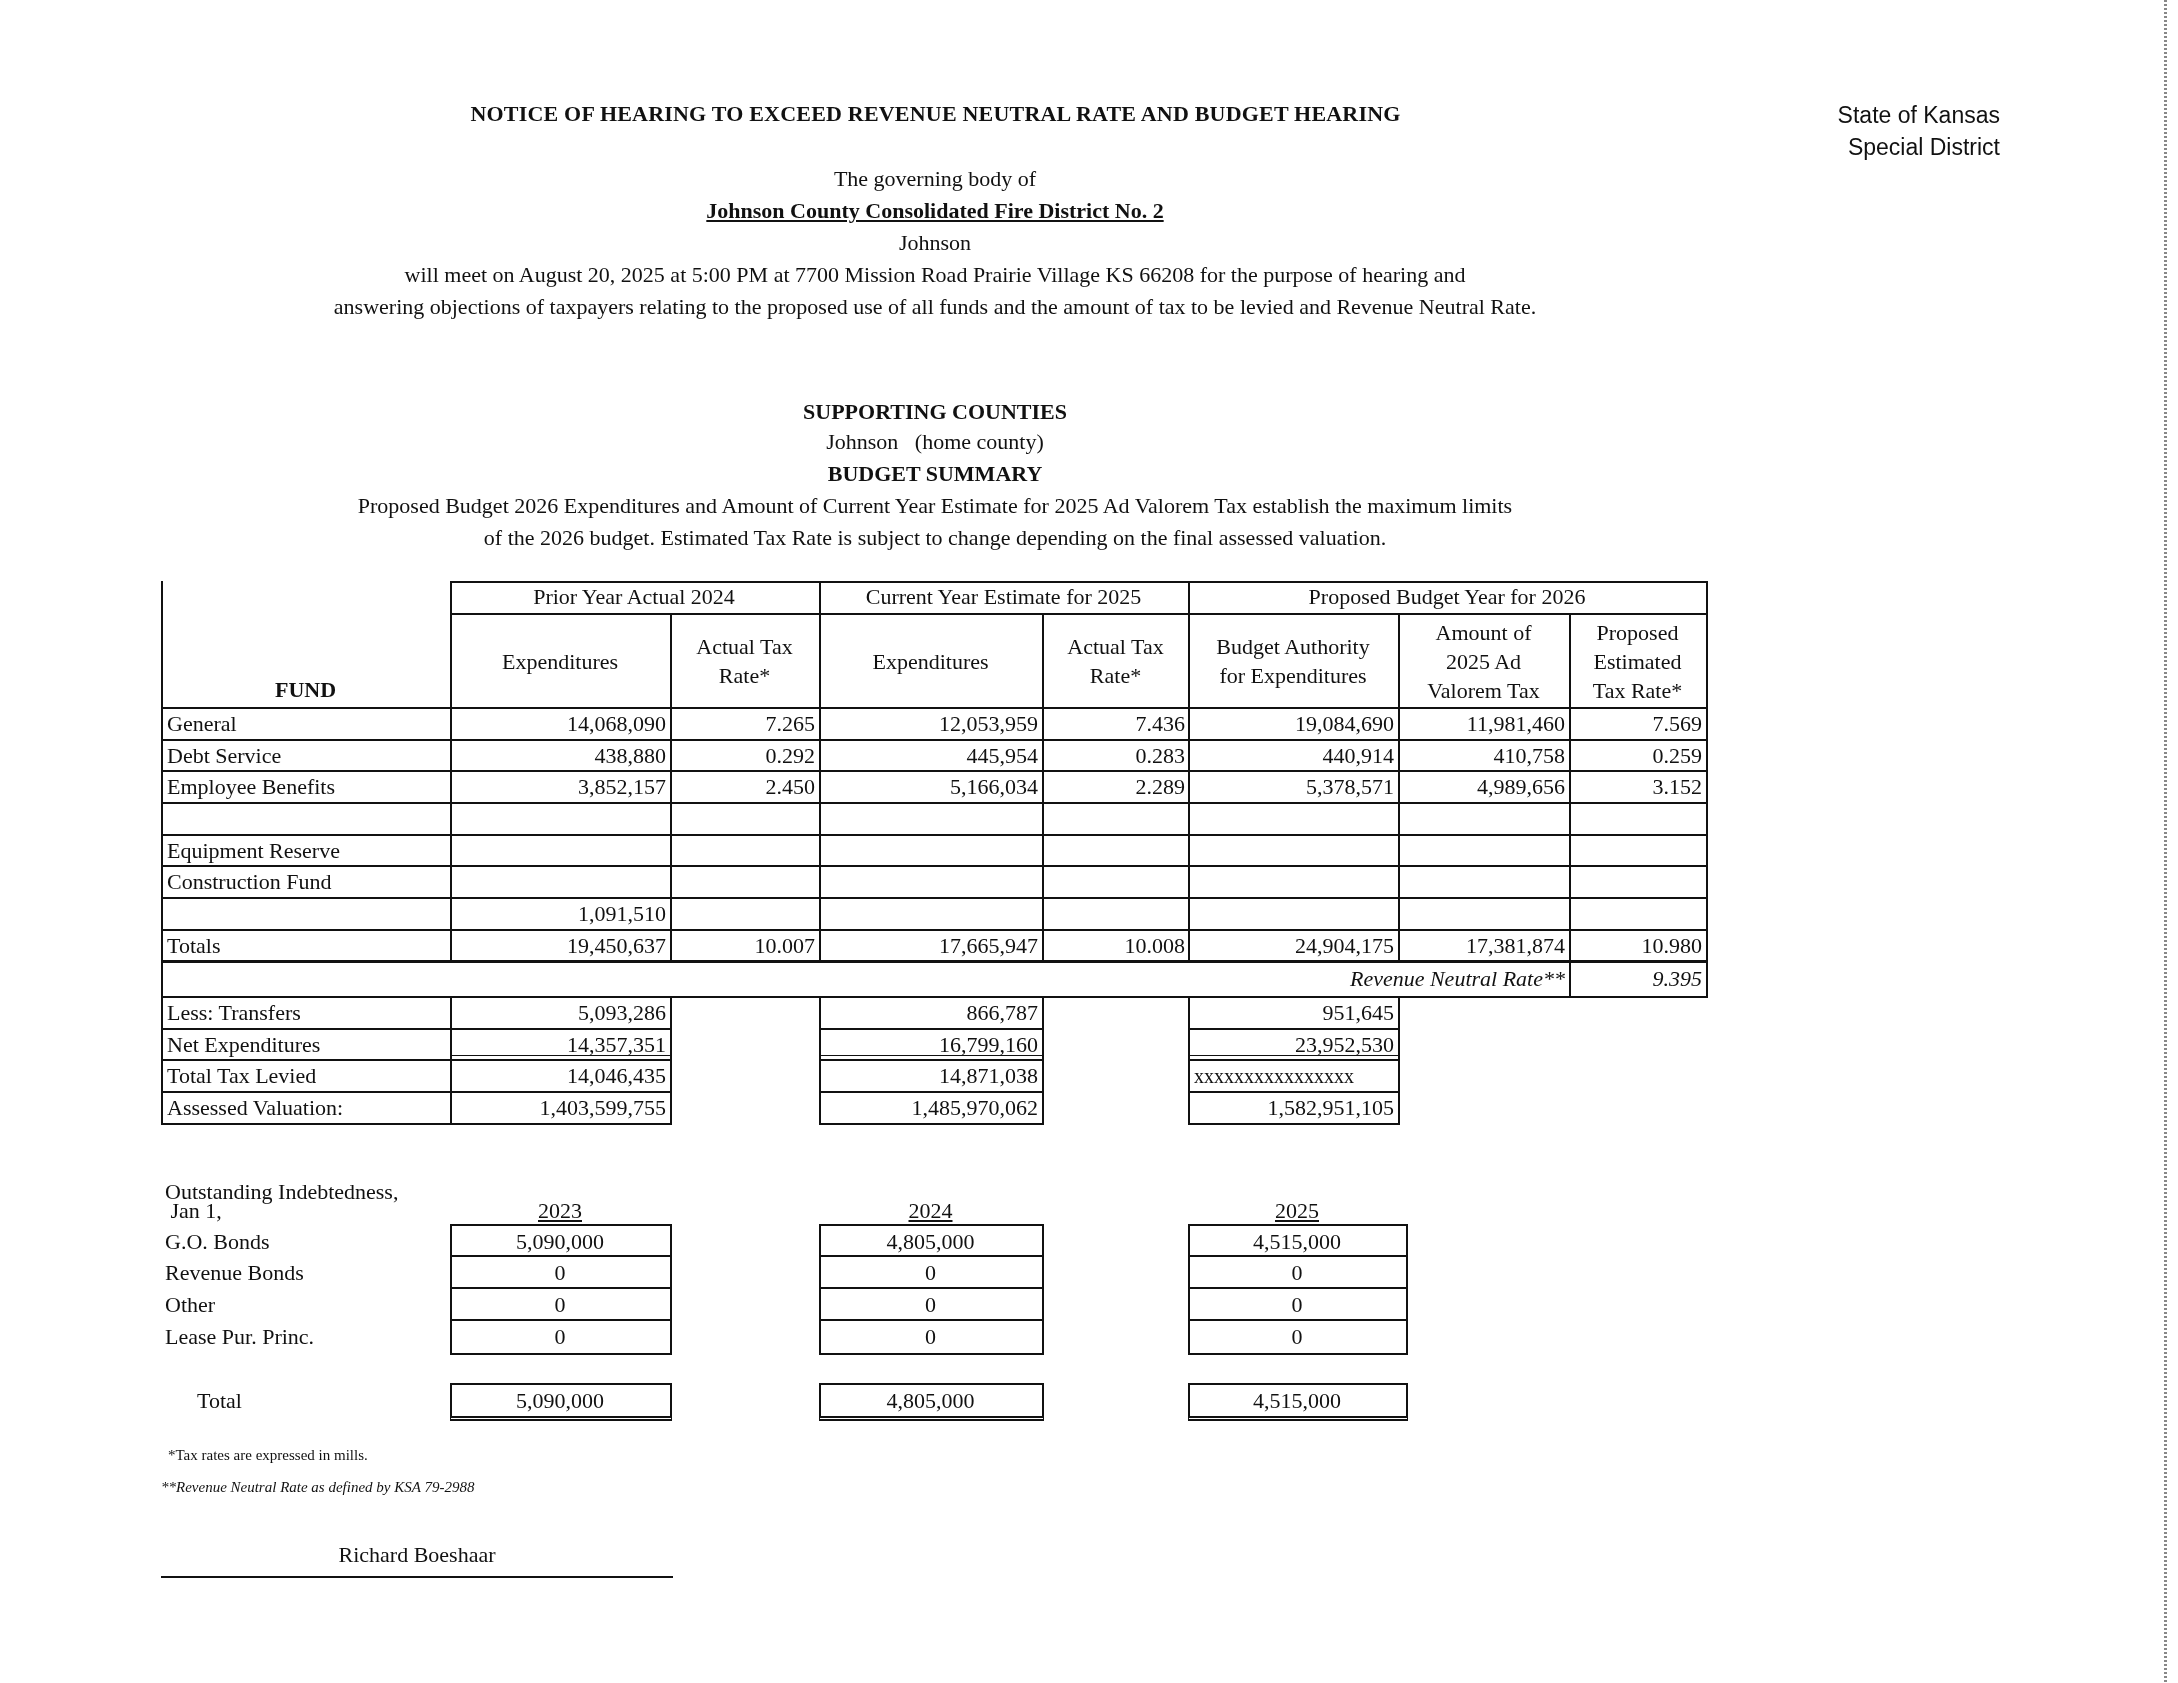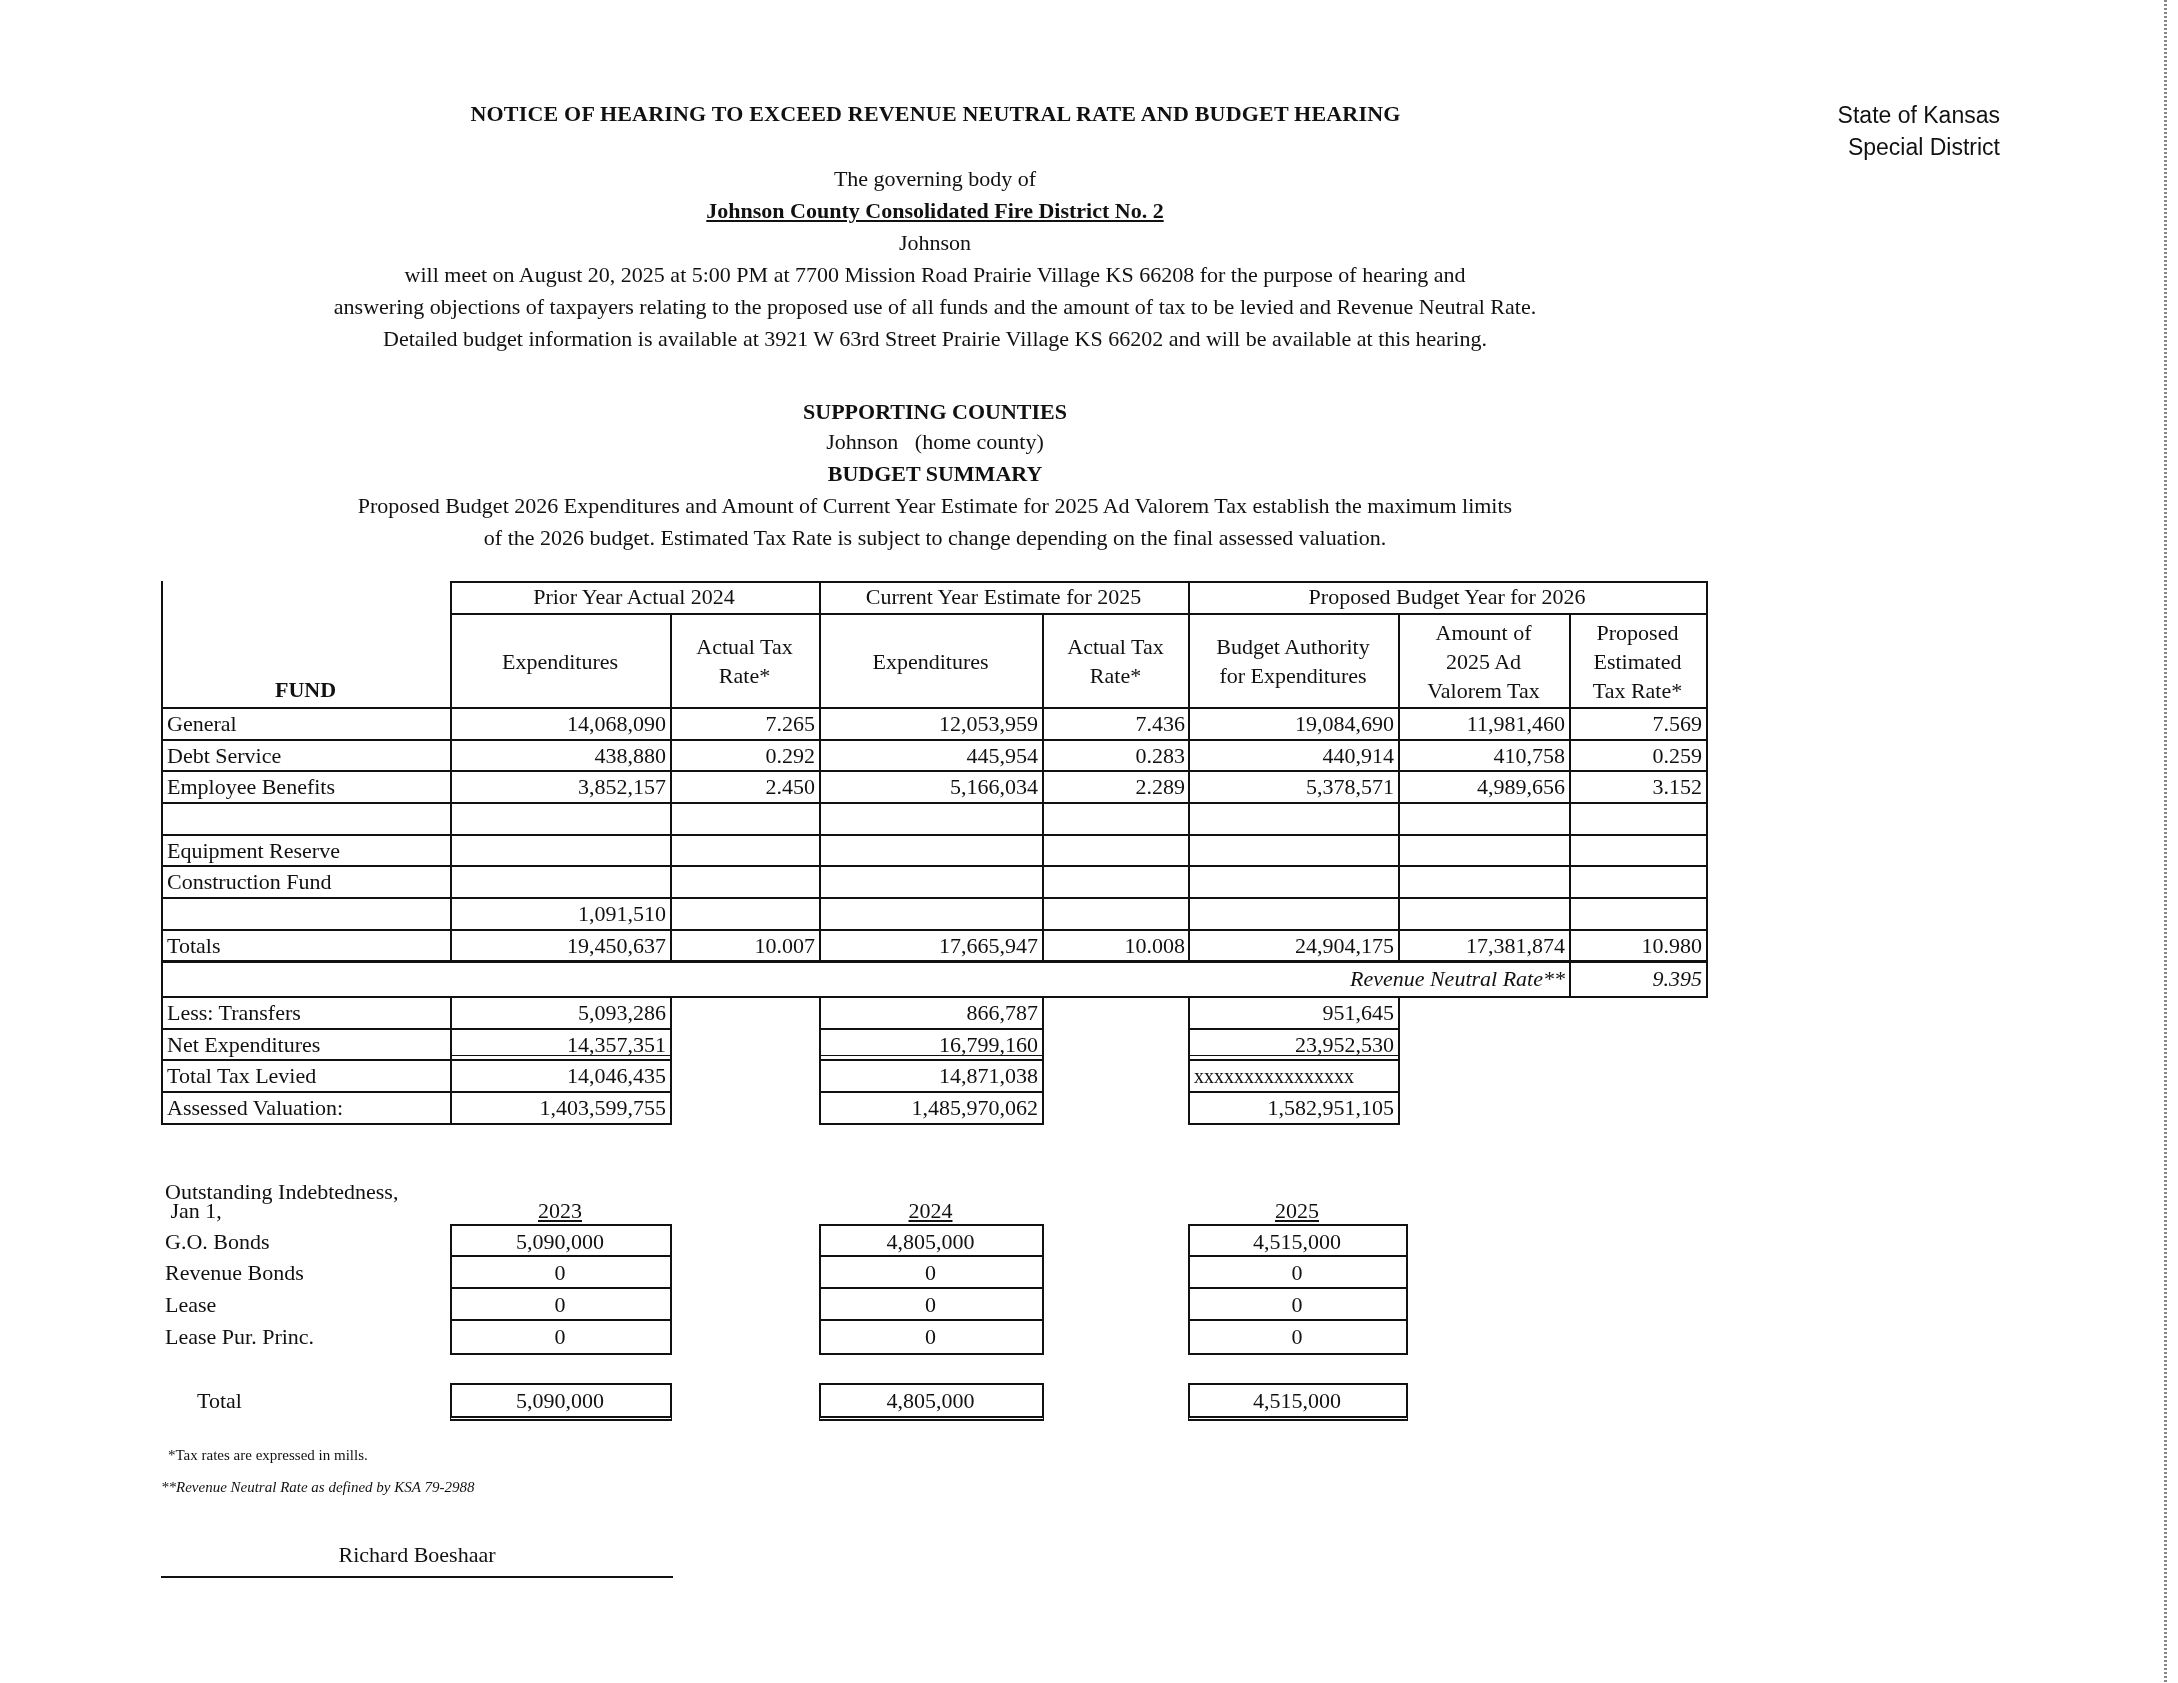--- a/index.html
+++ b/index.html
@@ -37,21 +37,20 @@
   <div>State of Kansas</div>
   <div>Special District</div>
 </div>
 
 <div class="abs para" style="top:163px;">
   <div>The governing body of</div>
   <div class="bold ul">Johnson County Consolidated Fire District No. 2</div>
   <div>Johnson</div>
   <div>will meet on August 20, 2025 at 5:00 PM at 7700 Mission Road Prairie Village KS 66208 for the purpose of hearing and</div>
   <div>answering objections of taxpayers relating to the proposed use of all funds and the amount of tax to be levied and Revenue Neutral Rate.</div>
-  <div>Detailed budget information is available at 3921 W 63rd Street Prairie Village KS 66202 and will be available at this hearing.</div>
 </div>
 
 <div class="abs para" style="top:382px; line-height:30px;margin-top:15px;">
   <div class="bold">SUPPORTING COUNTIES</div>
   <div style="white-space:pre;">Johnson   (home county)</div>
 </div>
 
 <div class="abs para" style="top:458px;">
   <div class="bold">BUDGET SUMMARY</div>
   <div>Proposed Budget 2026 Expenditures and Amount of Current Year Estimate for 2025 Ad Valorem Tax establish the maximum limits</div>
@@ -228,21 +227,21 @@
     <div class="cell c ul" style="left:819px;top:1196px;width:223px;height:30px;">2024</div>
     <div class="cell c ul" style="left:1188px;top:1196px;width:218px;height:30px;">2025</div>
     <div class="cell l" style="left:161px;top:1227px;width:277px;height:30px;">G.O. Bonds</div>
     <div class="cell c" style="left:450px;top:1227px;width:220px;height:30px;">5,090,000</div>
     <div class="cell c" style="left:819px;top:1227px;width:223px;height:30px;">4,805,000</div>
     <div class="cell c" style="left:1188px;top:1227px;width:218px;height:30px;">4,515,000</div>
     <div class="cell l" style="left:161px;top:1258px;width:277px;height:30px;">Revenue Bonds</div>
     <div class="cell c" style="left:450px;top:1258px;width:220px;height:30px;">0</div>
     <div class="cell c" style="left:819px;top:1258px;width:223px;height:30px;">0</div>
     <div class="cell c" style="left:1188px;top:1258px;width:218px;height:30px;">0</div>
-    <div class="cell l" style="left:161px;top:1290px;width:277px;height:30px;">Lease</div>
+    <div class="cell l" style="left:161px;top:1290px;width:277px;height:30px;">Other</div>
     <div class="cell c" style="left:450px;top:1290px;width:220px;height:30px;">0</div>
     <div class="cell c" style="left:819px;top:1290px;width:223px;height:30px;">0</div>
     <div class="cell c" style="left:1188px;top:1290px;width:218px;height:30px;">0</div>
     <div class="cell l" style="left:161px;top:1322px;width:277px;height:30px;">Lease Pur. Princ.</div>
     <div class="cell c" style="left:450px;top:1322px;width:220px;height:30px;">0</div>
     <div class="cell c" style="left:819px;top:1322px;width:223px;height:30px;">0</div>
     <div class="cell c" style="left:1188px;top:1322px;width:218px;height:30px;">0</div>
     <div class="box" style="left:450px;top:1224px;width:222px;height:131px;"></div>
     <div class="hline" style="left:450px;top:1255px;width:222px;"></div>
     <div class="hline" style="left:450px;top:1287px;width:222px;"></div>

